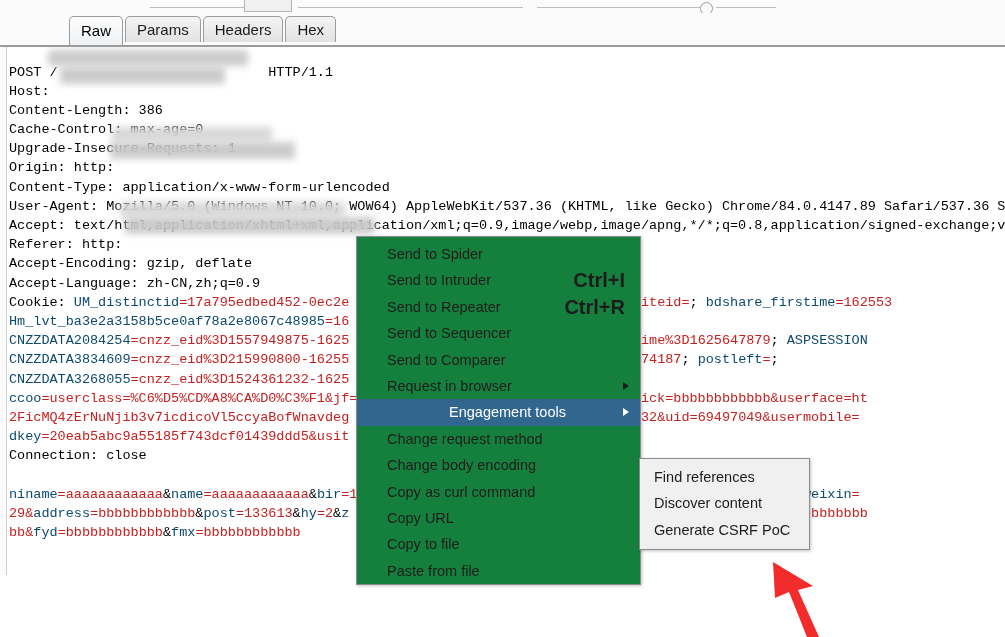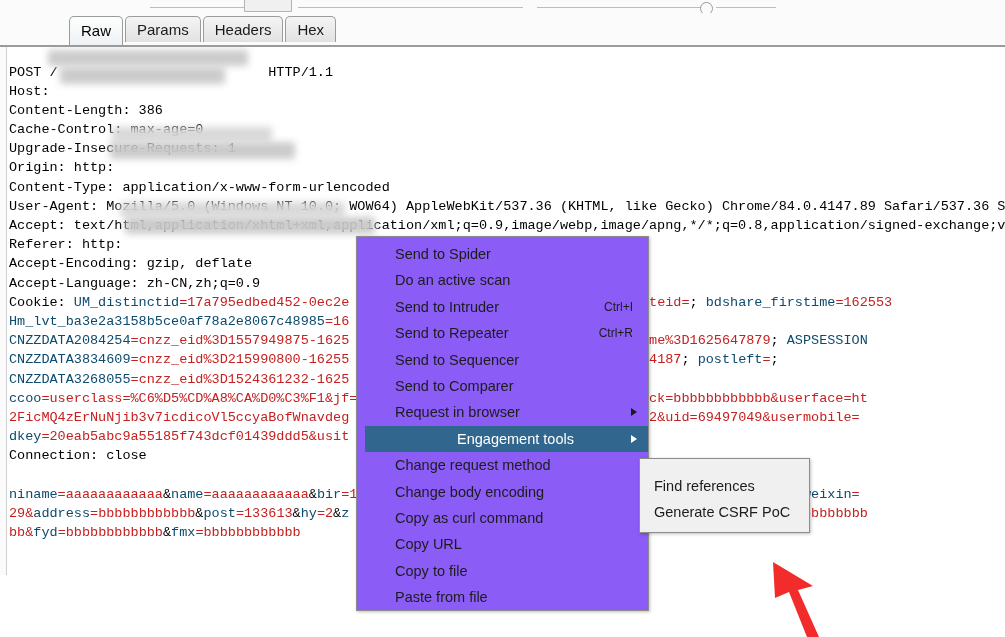--- a/index.html
+++ b/index.html
@@ -77,50 +77,50 @@
     background:#c9c9c9;
     filter:blur(3.5px);
     border-radius:2px;
     opacity:.95;
   }
   .blur.l2{background:#d6d6d6;}
 
   
   #context-menu{
     position:absolute;left:356px;top:236px;width:283px;
-    background:#8b5cf6;
+    background:#15803d;
     border:1px solid #8c8c8c;
     box-shadow:1px 1px 3px rgba(0,0,0,.25);
-    padding:4px 0 0 8px;
+    padding:4px 0 0 0;
     z-index:40;
   }
   #context-menu-inner{max-height:397px;overflow:hidden;}
   .mi{
     position:relative;height:26.4px;line-height:26.4px;
     font-size:14.5px;color:#1c1c1c;
     padding-left:30px;padding-right:12px;
     white-space:nowrap;cursor:default;
   }
   .mi .sc{
-    position:absolute;right:15px;top:0;font-size:12px;color:#1c1c1c;
+    position:absolute;right:15px;top:0;font-size:20px;color:#1c1c1c;font-weight:bold;
   }
   .mi .arr{
     position:absolute;right:11px;top:9px;
     width:0;height:0;border-left:6px solid #1c1c1c;
     border-top:4.5px solid transparent;border-bottom:4.5px solid transparent;
   }
   .mi.sel{background:#31678f;color:#ffffff;text-align:center;}
   .mi.sel .arr{border-left-color:#ffffff;}
 
   
   #submenu{
     position:absolute;left:639px;top:458px;width:169px;
     background:#f0f0f0;border:1px solid #8c8c8c;
     box-shadow:1px 1px 3px rgba(0,0,0,.25);
-    padding:14px 0 6px 0;z-index:50;
+    padding:5px 0 6px 0;z-index:50;
   }
   #submenu .mi{padding-left:14px;height:26.4px;line-height:26.4px;}
 
   
   #annot-arrow{
     position:absolute;left:765px;top:556px;width:95px;height:81px;z-index:60;
     pointer-events:none;
   }
 </style>
 </head>
@@ -153,38 +153,38 @@
   <div class="blur" style="left:60px;top:20px;width:165px;height:17px;"></div>
   <div class="blur l2" style="left:112px;top:80px;width:160px;height:15px;"></div>
   <div class="blur" style="left:110px;top:95px;width:185px;height:17px;"></div>
   <div class="blur l2" style="left:120px;top:155px;width:225px;height:15px;"></div>
   <div class="blur" style="left:125px;top:170px;width:250px;height:17px;"></div>
 </div>
 
 <div id="context-menu">
   <div id="context-menu-inner">
       <div class="mi"><span>Send to Spider</span></div>
-      <div class="mi"><span>Do an active scan</span></div>
       <div class="mi"><span>Send to Intruder</span><span class="sc">Ctrl+I</span></div>
       <div class="mi"><span>Send to Repeater</span><span class="sc">Ctrl+R</span></div>
       <div class="mi"><span>Send to Sequencer</span></div>
       <div class="mi"><span>Send to Comparer</span></div>
       <div class="mi"><span>Request in browser</span><span class="arr"></span></div>
       <div class="mi sel"><span>Engagement tools</span><span class="arr"></span></div>
       <div class="mi"><span>Change request method</span></div>
       <div class="mi"><span>Change body encoding</span></div>
       <div class="mi"><span>Copy as curl command</span></div>
       <div class="mi"><span>Copy URL</span></div>
       <div class="mi"><span>Copy to file</span></div>
       <div class="mi"><span>Paste from file</span></div>
     </div>
 </div>
 
 <div id="submenu">
   <div id="submenu-inner">
       <div class="mi"><span>Find references</span></div>
+      <div class="mi"><span>Discover content</span></div>
       <div class="mi"><span>Generate CSRF PoC</span></div>
     </div>
 </div>
 
 <svg id="annot-arrow" viewBox="0 0 95 81">
   <polygon points="6,6 46,30 31,34 52,81 40,81 22,36 8,42" fill="#f22b2b" transform="translate(2,0)"></polygon>
 </svg>
 
 </body></html>

